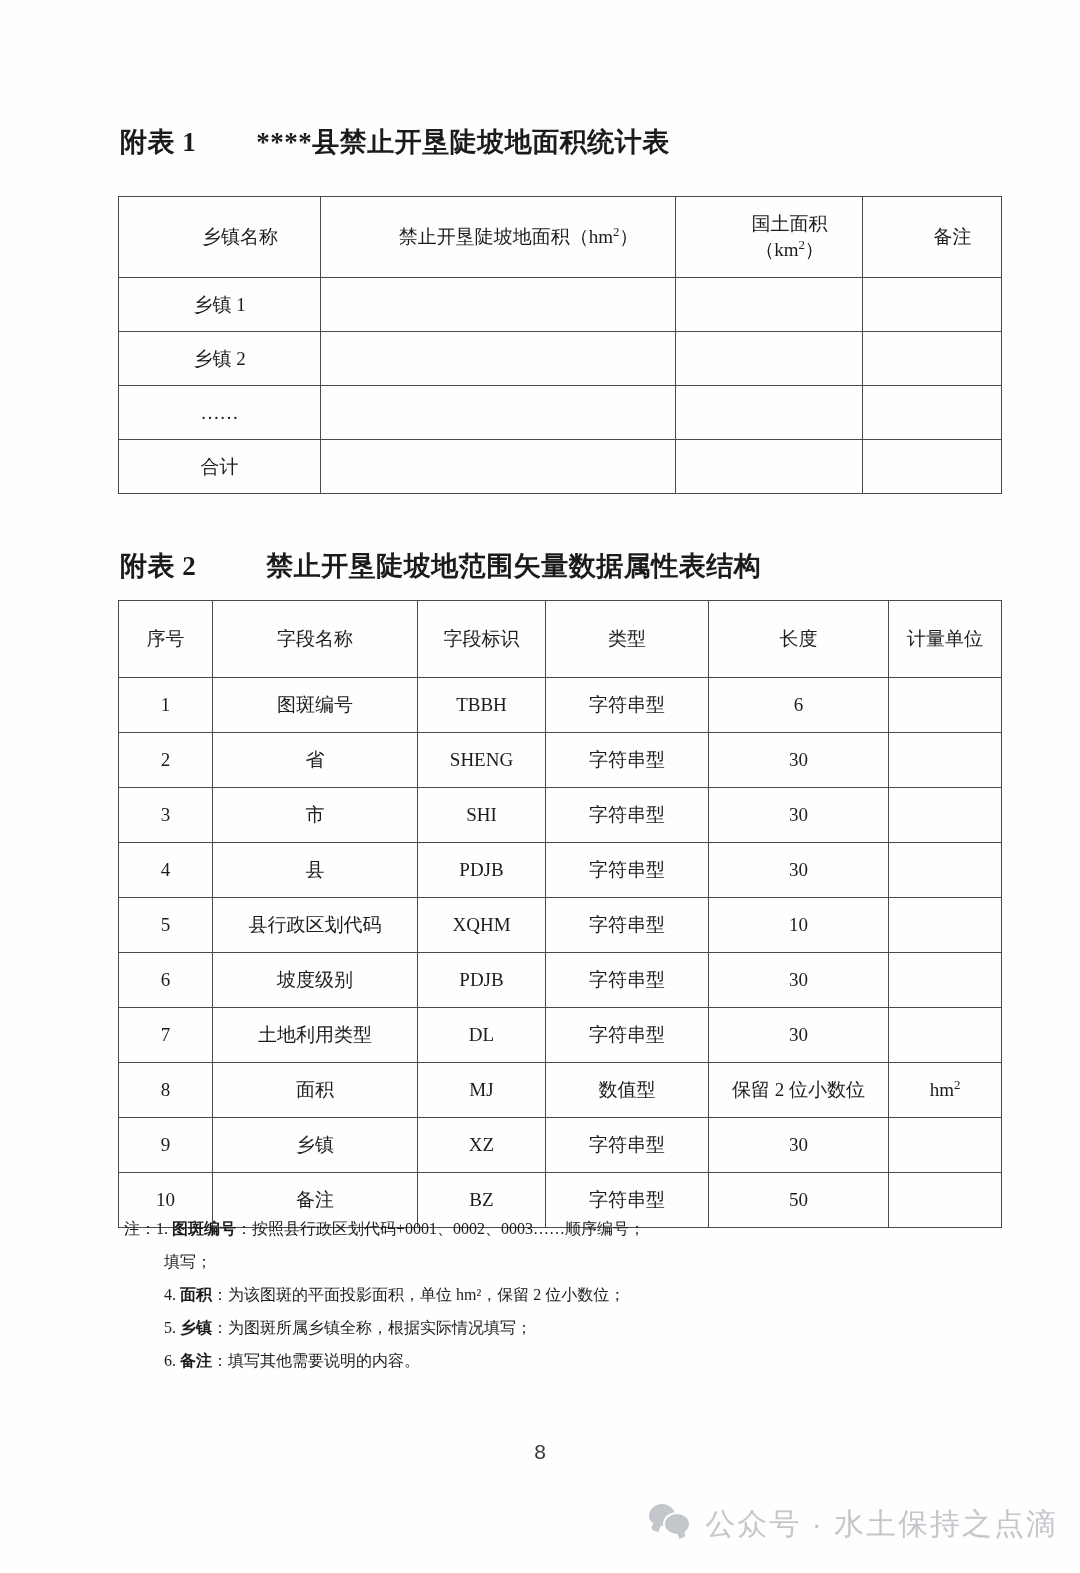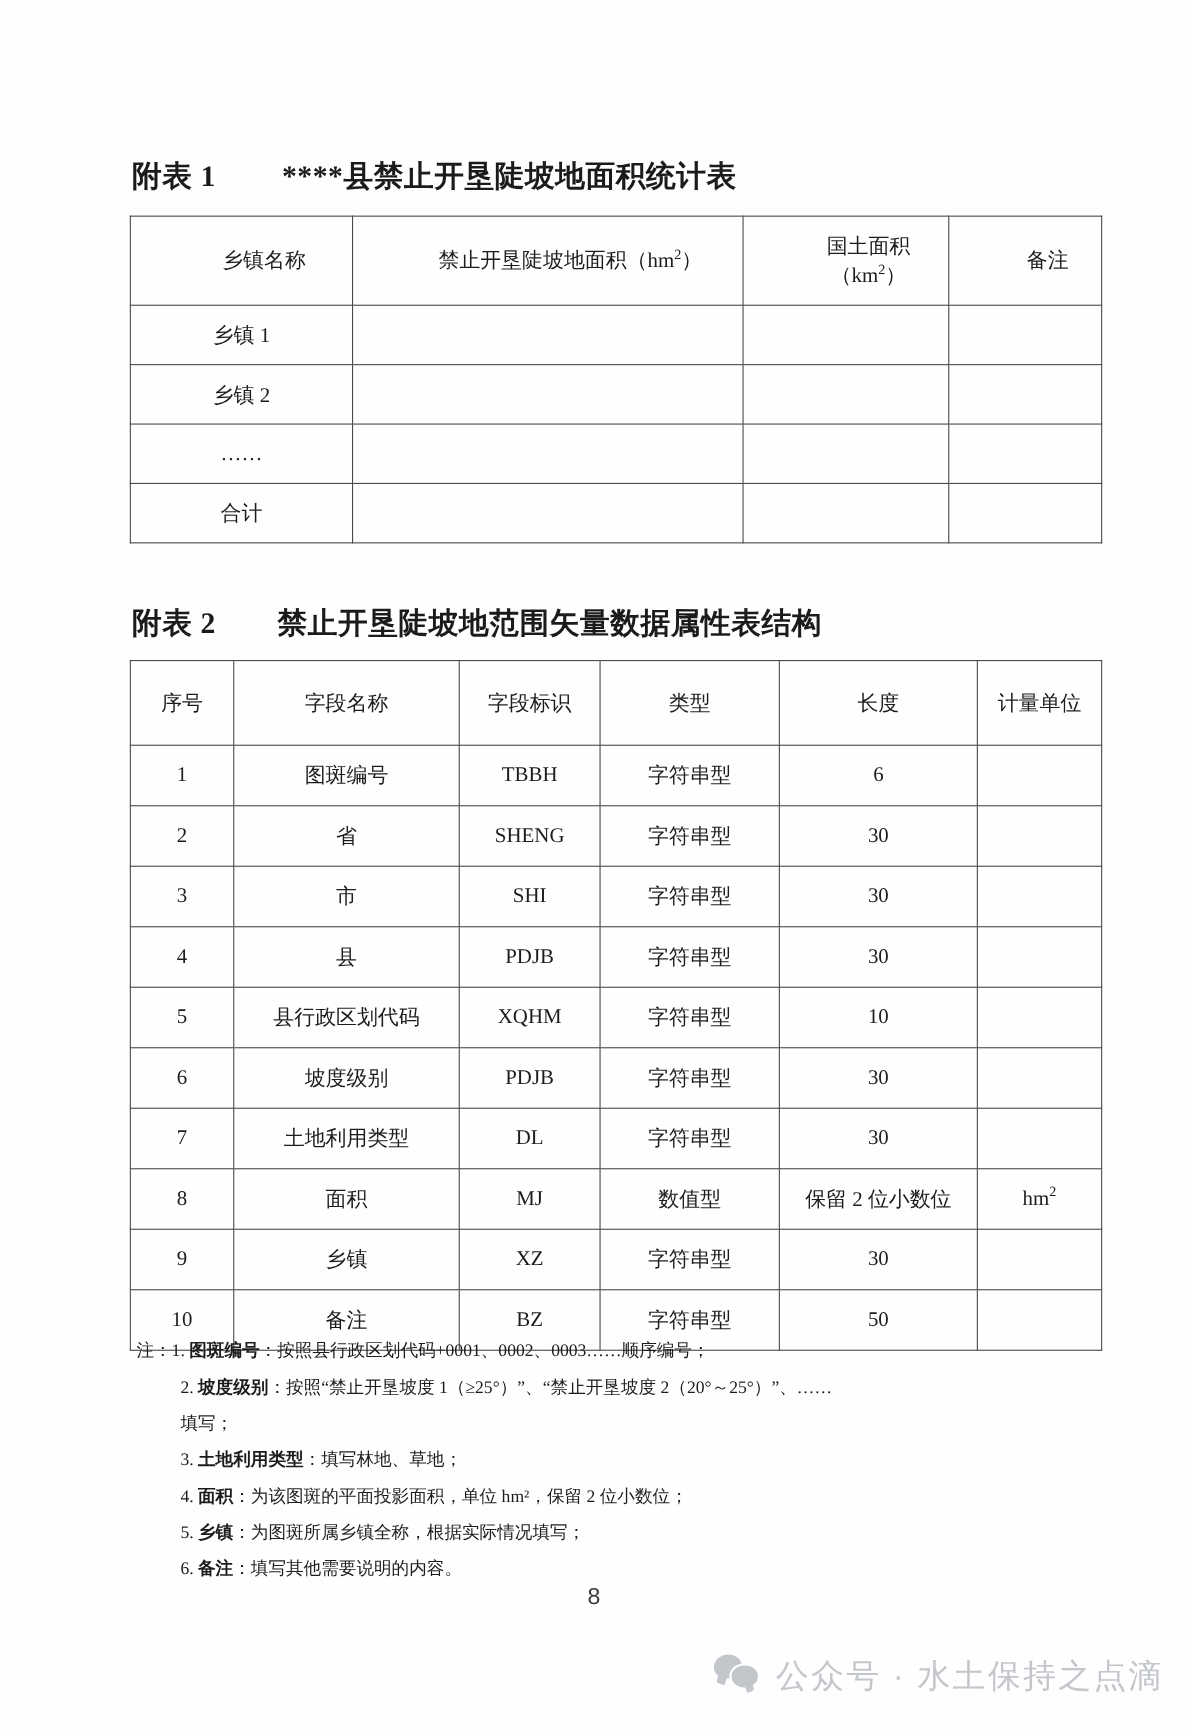--- a/index.html
+++ b/index.html
@@ -35,25 +35,25 @@
   }
   .sec-title .label {
     font-size: 27px;
     font-weight: bold;
   }
   .sec-title .heading {
     font-size: 27px;
     font-weight: bold;
   }
 
-  #title-1 { left: 120px; top: 142px; }
+  #title-1 { left: 120px; top: 124px; }
   #title-1 .heading { margin-left: 60px; }
 
   #title-2 { left: 120px; top: 548px; }
-  #title-2 .heading { margin-left: 56px; }
+  #title-2 .heading { margin-left: 70px; }
 
   
   table.doc-table {
     position: absolute;
     border-collapse: collapse;
     table-layout: fixed;
     background: #fefefe;
   }
   table.doc-table td, table.doc-table th {
     border: 1px solid #4a4a4a;
@@ -316,23 +316,21 @@
           <td>BZ</td>
           <td>字符串型</td>
           <td>50</td>
           <td></td>
         </tr>
       </tbody>
   </table>
 
   <div class="notes" id="notes-block">
       <div class="note-line"><span>注：</span><span class="note-num">1. </span><span class="note-term">图斑编号</span><span>：按照县行政区划代码+0001、0002、0003……顺序编号；</span></div>
-      <div class="note-line wrap note-indent"><span class="note-num">2. </span><span class="note-term">坡度级别</span><span>：按照“禁止开垦坡度 1（≥25°）”、“禁止开垦坡度 2（20°～25°）”、……</span></div>
       <div class="note-line note-indent"><span>填写；</span></div>
-      <div class="note-line note-indent"><span class="note-num">3. </span><span class="note-term">土地利用类型</span><span>：填写林地、草地；</span></div>
       <div class="note-line note-indent"><span class="note-num">4. </span><span class="note-term">面积</span><span>：为该图斑的平面投影面积，单位 hm²，保留 2 位小数位；</span></div>
       <div class="note-line note-indent"><span class="note-num">5. </span><span class="note-term">乡镇</span><span>：为图斑所属乡镇全称，根据实际情况填写；</span></div>
       <div class="note-line note-indent"><span class="note-num">6. </span><span class="note-term">备注</span><span>：填写其他需要说明的内容。</span></div>
     </div>
 
   <div class="page-number">8</div>
 
   <div class="watermark">
     <span class="wechat-icon">
       <span class="b1"></span>

